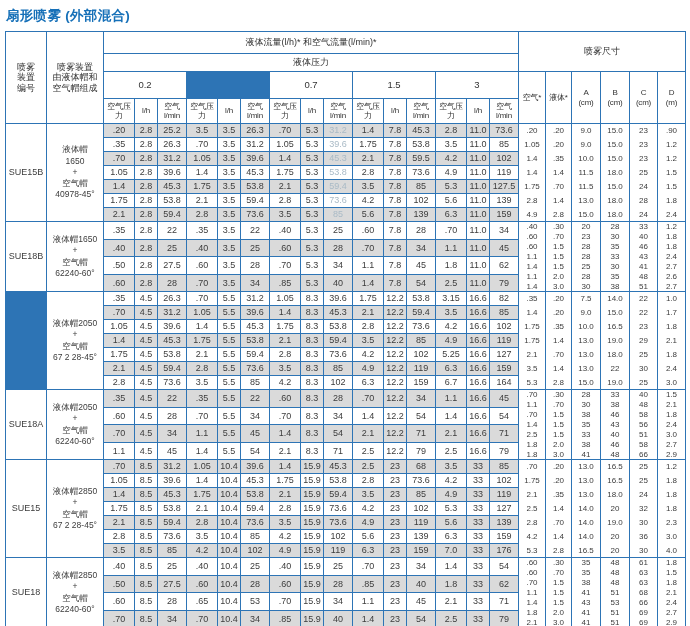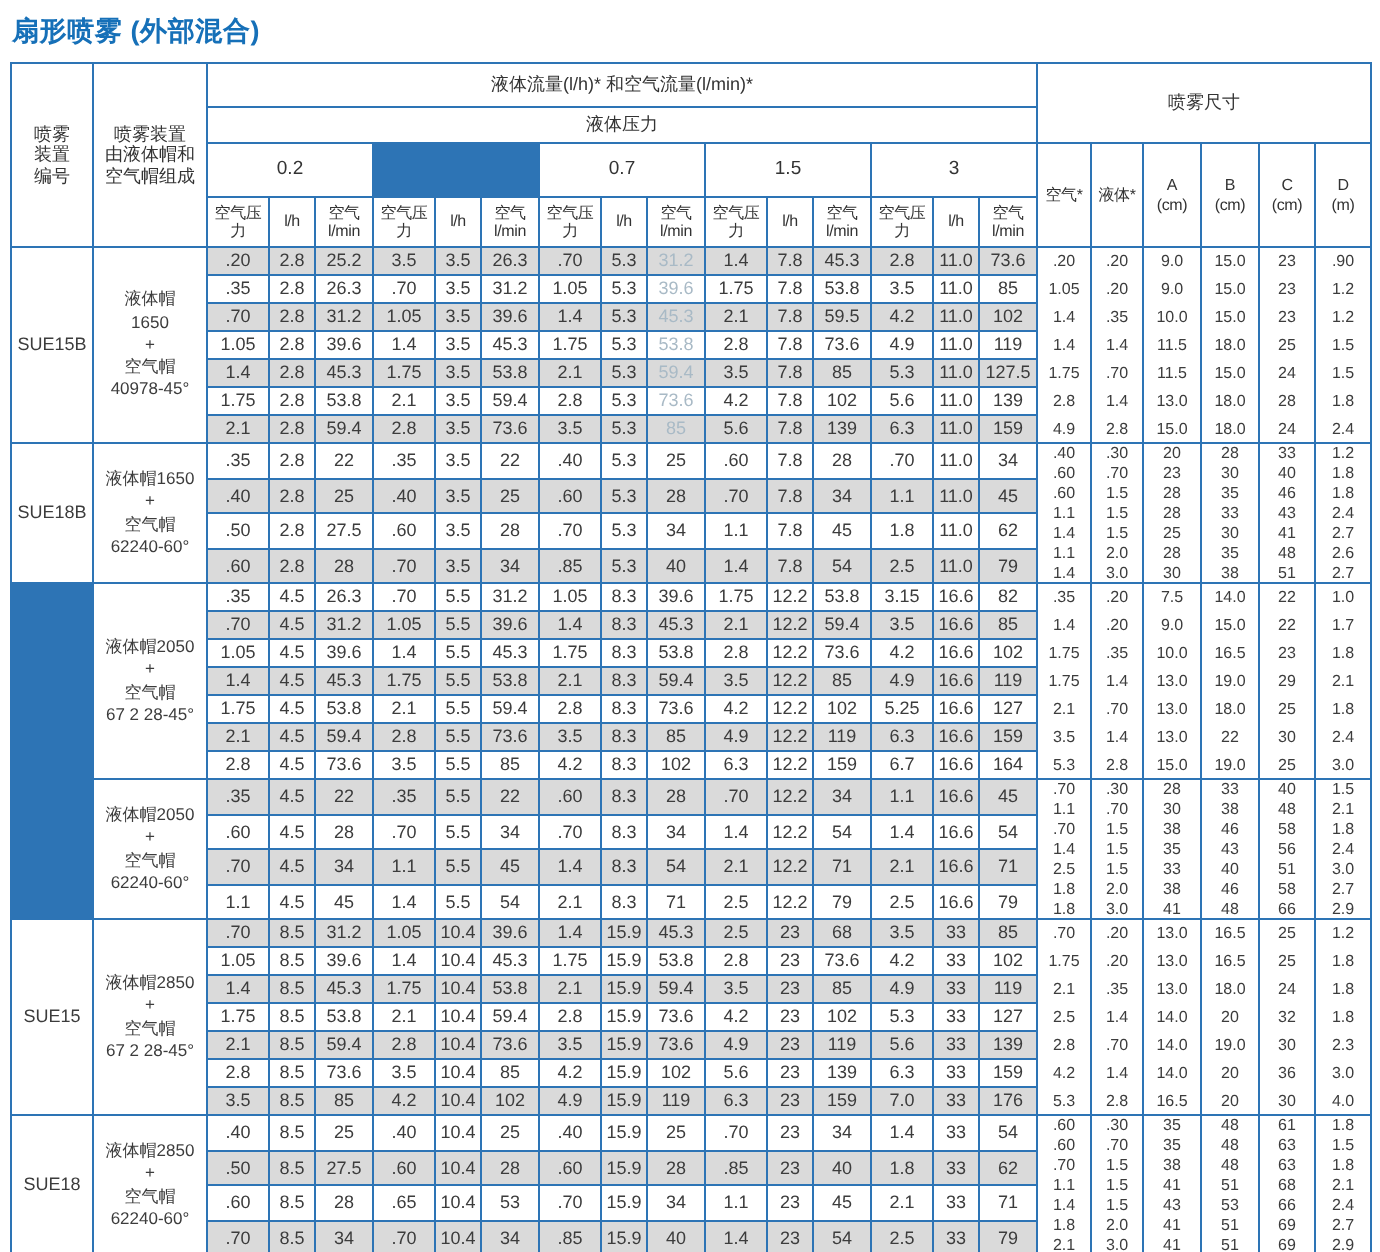--- a/index.html
+++ b/index.html
@@ -545,20 +545,21 @@
           <div class="scell">2.4</div>
           <div class="scell br">5.3</div>
           <div class="scell br">2.8</div>
           <div class="scell br">15.0</div>
           <div class="scell br">19.0</div>
           <div class="scell br">25</div>
           <div class="scell">3.0</div>
         </div>
       </div>
       <div class="block" style="grid-template-rows: repeat(4, 16.5px);">
+        <div class="cell idc" style="grid-area: 1 / 1 / -1 / 2;">SUE18A</div>
         <div class="cell capc" style="grid-area: 1 / 2 / -1 / 3;">
           <div>液体帽2050</div>
           <div>+</div>
           <div>空气帽</div>
           <div>62240-60°</div>
         </div>
         <div class="cell sh" style="grid-area: 1 / 3 / 2 / 4;">.35</div>
         <div class="cell sh" style="grid-area: 1 / 4 / 2 / 5;">4.5</div>
         <div class="cell sh" style="grid-area: 1 / 5 / 2 / 6;">22</div>
         <div class="cell sh" style="grid-area: 1 / 6 / 2 / 7;">.35</div>

